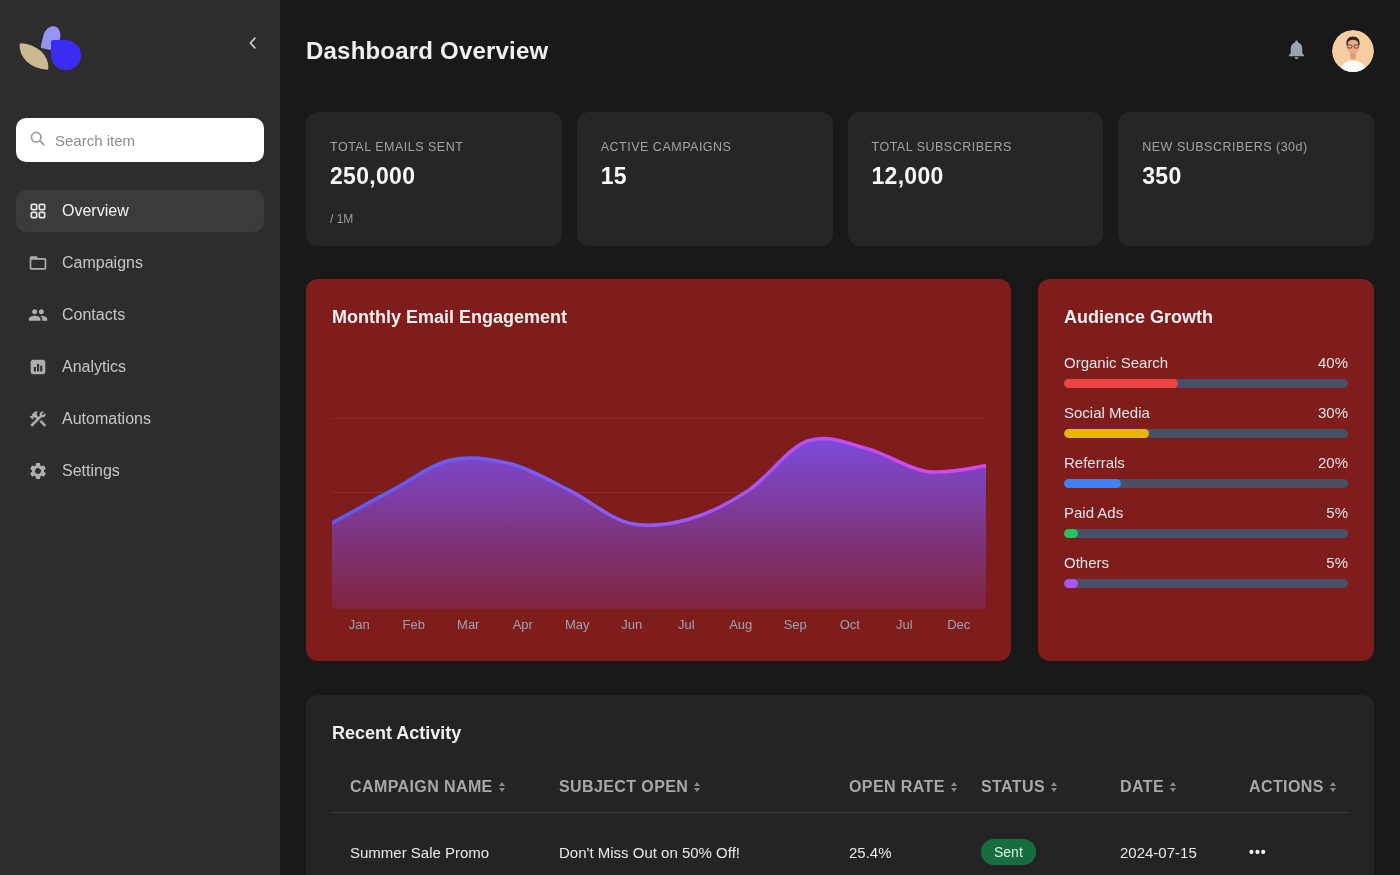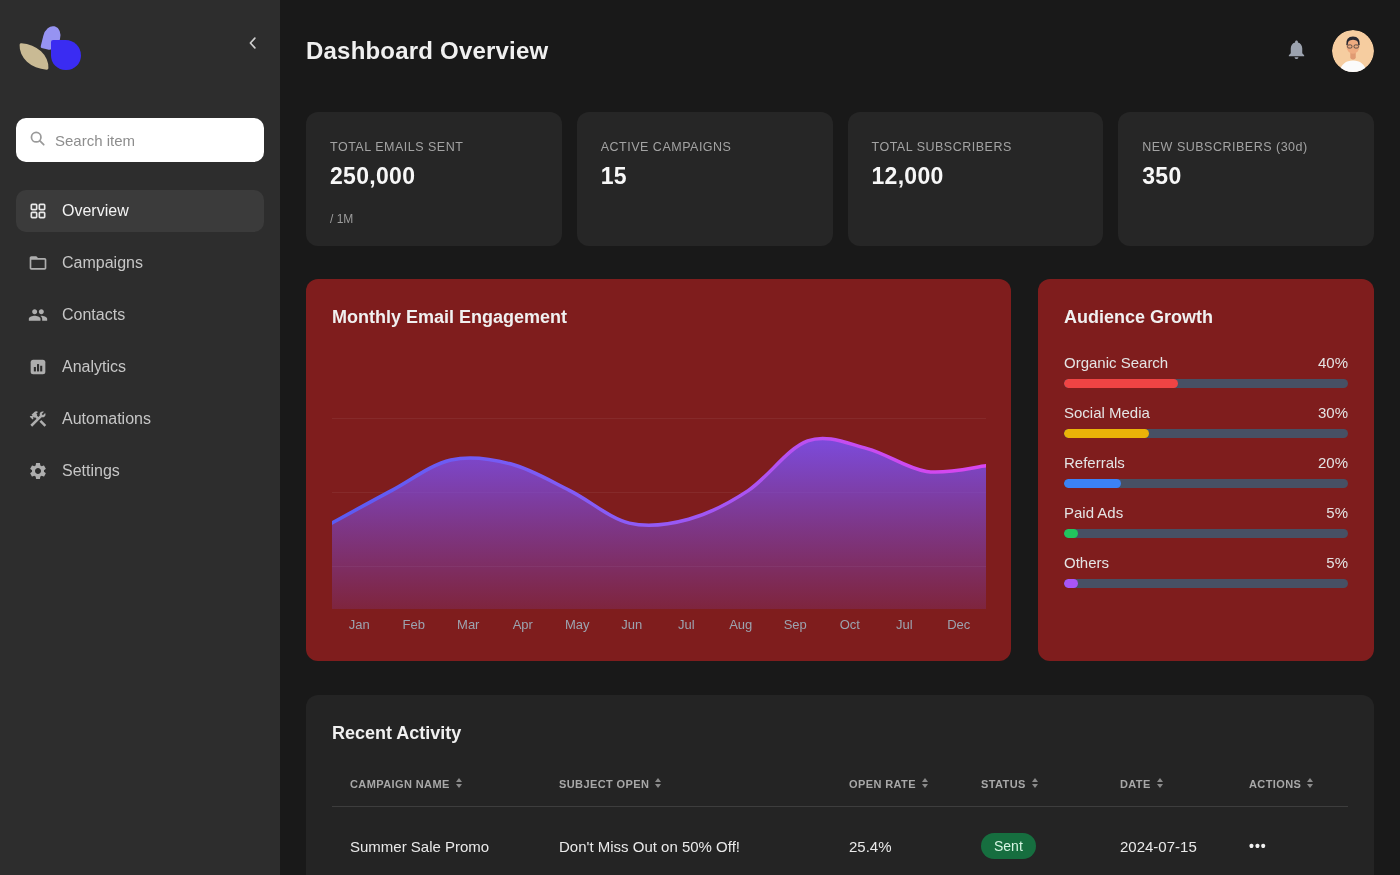--- a/index.html
+++ b/index.html
@@ -61,22 +61,22 @@
   .aud-line { display:flex; justify-content:space-between; margin-bottom:8px; }
   .aud-label { font-size:15px; color:#e4e4e4; }
   .aud-pct { font-size:15px; color:#e4e4e4; }
   .track { height:9px; border-radius:5px; overflow:hidden; position:relative; }
   .fill { display:block; height:9px; border-radius:5px; min-width:14px; }
 
   .table-card { margin-top:34px; background:#242424; border-radius:12px; height:250px; }
   .tbl { margin:0 26px; }
   .tbl-head { display:grid; grid-template-columns:209px 290px 132px 139px 129px 1fr;
     padding:34px 0 16px 18px; border-bottom:1px solid #3d3d3d; }
-  .th { font-size:11px; font-weight:700; color:#a8a8a8; letter-spacing:0.4px;
-    display:flex; gap:6px; cursor:pointer; }
+  .th { font-size:16px; font-weight:700; color:#a8a8a8; letter-spacing:0.4px;
+    display:flex; align-items:center; gap:6px; cursor:pointer; }
   .sort { display:inline-flex; flex-direction:column; gap:2px; }
   .sort i { width:0; height:0; border-left:3.5px solid transparent; border-right:3.5px solid transparent; }
   .sort .s-up { border-bottom:4px solid #8a8a8a; }
   .sort .s-down { border-top:4px solid #8a8a8a; }
   .tbl-row { display:grid; grid-template-columns:209px 290px 132px 139px 129px 1fr;
     padding:26px 0 20px 18px; align-items:center; }
   .td { font-size:15px; color:#e9e9e9; }
   .badge { display:inline-block; font-size:14px; padding:5px 13px; border-radius:999px; font-weight:500; }
   .dots-btn { background:none; border:none; color:#f0f0f0; font-size:14px; font-weight:700;
     letter-spacing:1px; cursor:pointer; text-align:left; padding:0; }

